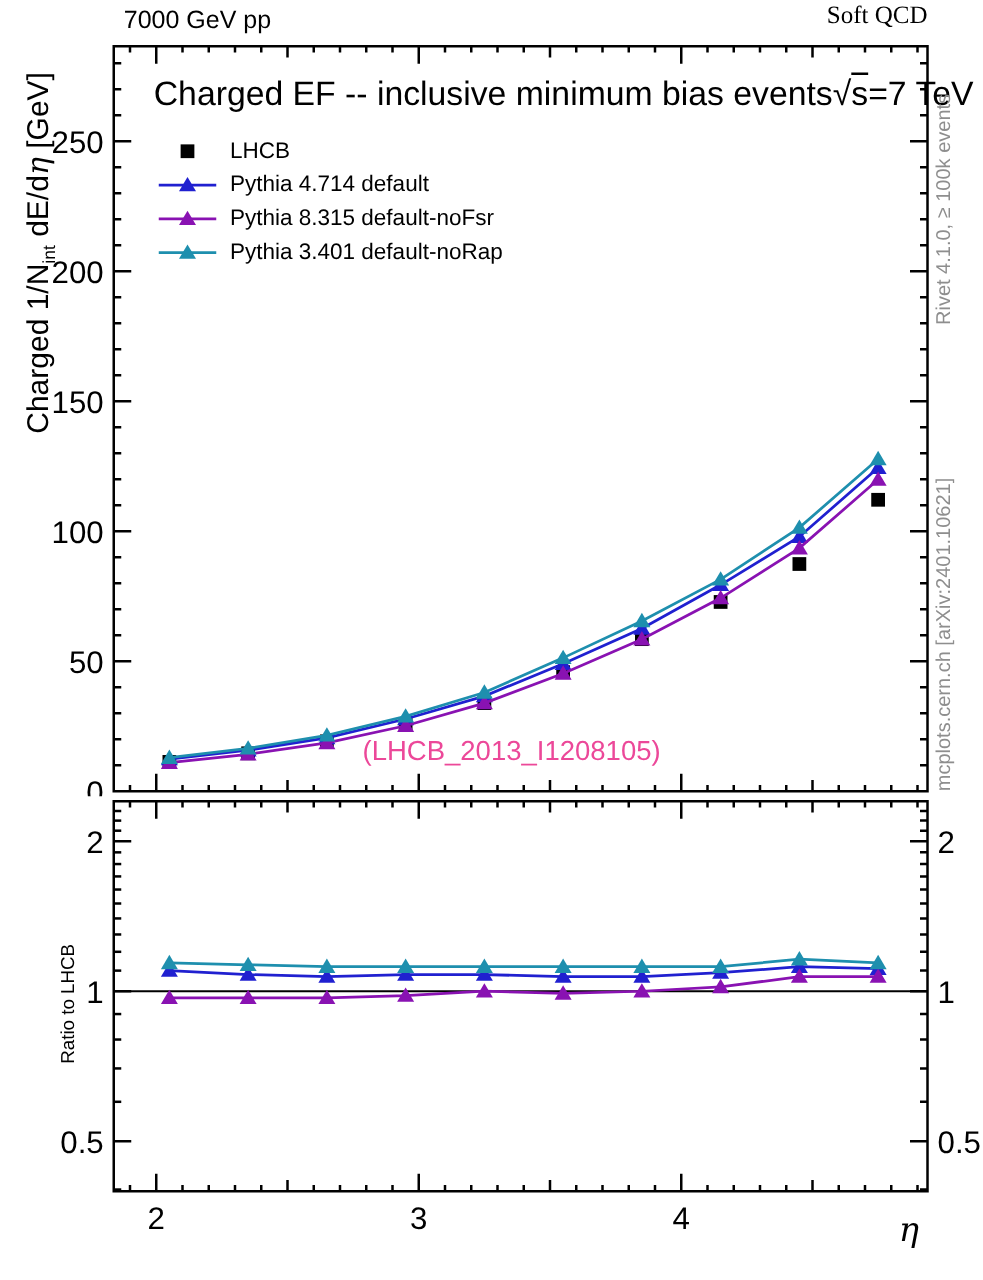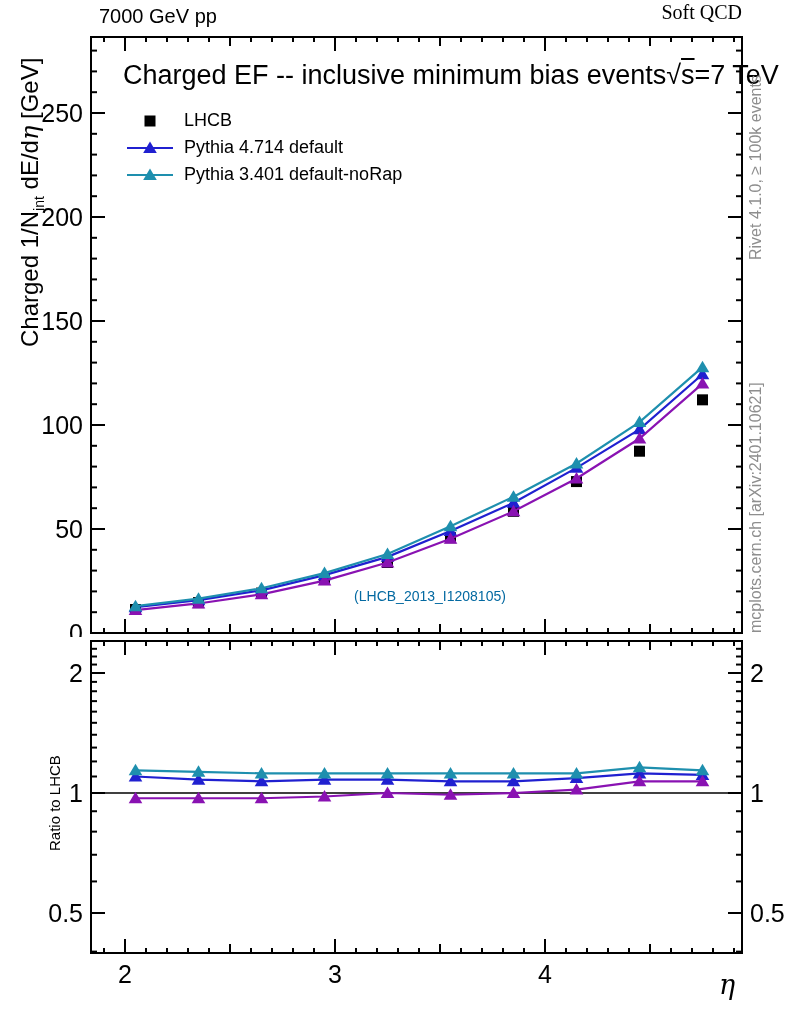--- a/index.html
+++ b/index.html
@@ -14,21 +14,21 @@
   .legend-row{display:flex;align-items:center;height:27px;}
   .legend-label{margin-left:10px;font-size:18px;}
   .ylabel-main{left:16px;top:347px;transform:rotate(-90deg);transform-origin:0 0;
                font-size:24px;}
   .ylabel-main sub{font-size:14px;}
   .ylabel-ratio{left:46px;top:851px;transform:rotate(-90deg);transform-origin:0 0;
                 font-size:15px;}
   .side-note{color:#8e8e8e;transform:rotate(-90deg);transform-origin:0 0;font-size:16px;}
   .side-note-top{left:747px;top:260px;}
   .side-note-bottom{left:747px;top:633px;}
-  .watermark{left:290px;top:588px;width:280px;text-align:center;color:#0369a1;font-size:14px;}
+  .watermark{left:290px;top:588px;width:280px;color:#ec4899;font-size:22px;}
   .xlabel-eta{left:719px;top:969px;font-size:27px;font-style:italic;
               font-family:"DejaVu Serif",serif;}
   .greek{font-family:"DejaVu Serif",serif;font-style:italic;}
   svg text{font-family:"Liberation Sans",sans-serif;font-size:25px;fill:#000;}
 </style>
 </head>
 <body>
 
 <div class="page">
 
@@ -394,20 +394,27 @@
       </div>
       <div class="legend-row">
         <svg width="48" height="22">
           <line x1="1" y1="11" x2="47" y2="11" stroke="#2020d0" stroke-width="2.2"></line>
           <path d="M 24 4.5 L 30.8 16 L 17.2 16 Z" fill="#2020d0"></path>
         </svg>
         <span class="legend-label">Pythia 4.714 default</span>
       </div>
       <div class="legend-row">
         <svg width="48" height="22">
+          <line x1="1" y1="11" x2="47" y2="11" stroke="#8912b2" stroke-width="2.2"></line>
+          <path d="M 24 4.5 L 30.8 16 L 17.2 16 Z" fill="#8912b2"></path>
+        </svg>
+        <span class="legend-label">Pythia 8.315 default-noFsr</span>
+      </div>
+      <div class="legend-row">
+        <svg width="48" height="22">
           <line x1="1" y1="11" x2="47" y2="11" stroke="#1e8fae" stroke-width="2.2"></line>
           <path d="M 24 4.5 L 30.8 16 L 17.2 16 Z" fill="#1e8fae"></path>
         </svg>
         <span class="legend-label">Pythia 3.401 default-noRap</span>
       </div>
     </div>
 
   <div class="abs ylabel-main">
     <span>Charged 1/N</span><sub>int</sub><span>  dE/d</span><span class="greek">η</span><span> [GeV]</span>
   </div>

